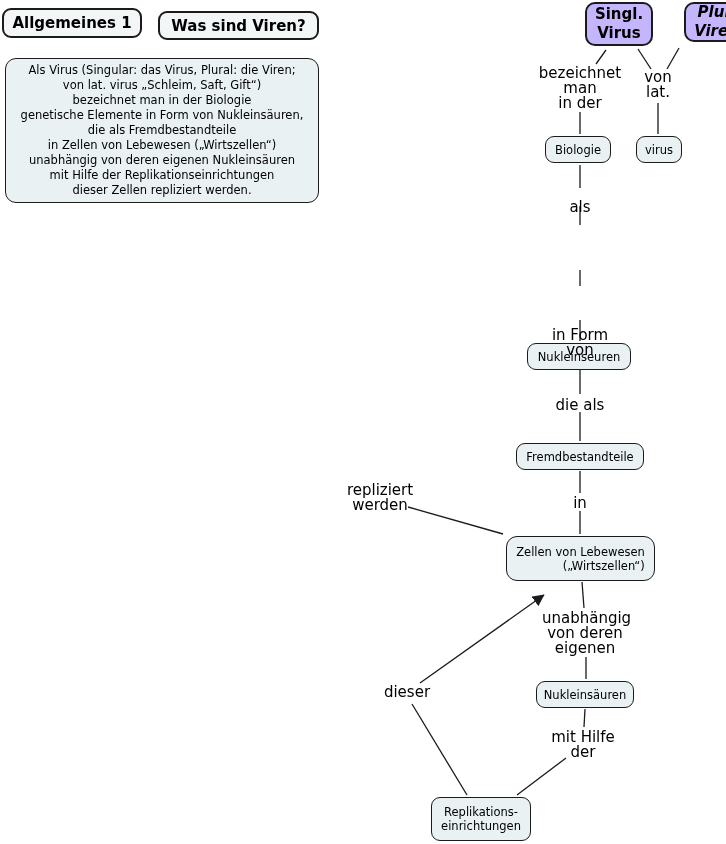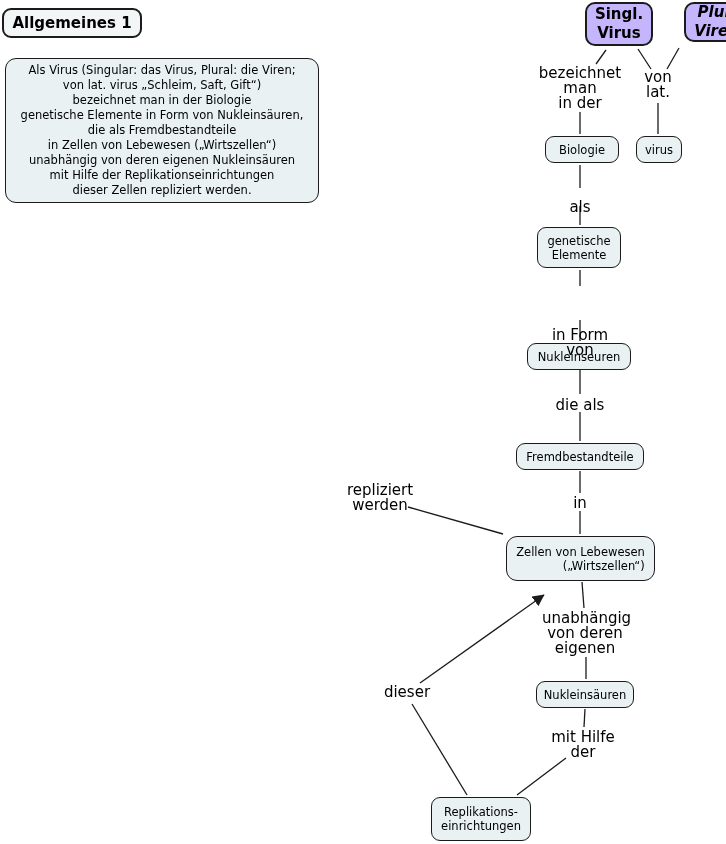--- a/index.html
+++ b/index.html
@@ -77,38 +77,37 @@
       <line x1="582" y1="582" x2="584" y2="608"></line>
       <line x1="586" y1="657" x2="586" y2="679"></line>
       <line x1="585" y1="709" x2="584" y2="727"></line>
       <line x1="566" y1="758" x2="517" y2="795"></line>
       <line x1="467" y1="795" x2="412" y2="704"></line>
       <line x1="420" y1="683" x2="544" y2="595" marker-end="url(#arrow)"></line>
     </g>
   </svg>
 
   <div class="title-box" style="left:2px; top:8px; width:140px; height:30px;">Allgemeines 1</div>
+  <div class="title-box" style="left:158px; top:11px; width:161px; height:29px;">Was sind Viren?</div>
   <div class="desc-box" style="left:5px; top:58px; width:314px; height:145px;">Als Virus (Singular: das Virus, Plural: die Viren;
 von lat. virus „Schleim, Saft, Gift“)
 bezeichnet man in der Biologie
 genetische Elemente in Form von Nukleinsäuren,
 die als Fremdbestandteile
 in Zellen von Lebewesen („Wirtszellen“)
 unabhängig von deren eigenen Nukleinsäuren
 mit Hilfe der Replikationseinrichtungen
 dieser Zellen repliziert werden.</div>
 
   <div class="node big" style="left:585px; top:2px; width:68px; height:44px;">Singl.
 Virus</div>
   <div class="node big" style="left:684px; top:2px; width:65px; height:40px;font-style:italic;">Plur.
 Viren</div>
-  <div class="node" style="left:545px; top:136px; width:74px; height:27px;">Biologie</div>
+  <div class="node" style="left:545px; top:136px; width:66px; height:27px;">Biologie</div>
   <div class="node" style="left:636px; top:136px; width:46px; height:27px;">virus</div>
-  <div class="node" style="left:537px; top:227px; width:84px; height:41px;">genetische
-Elemente</div>
   <div class="node" style="left:516px; top:443px; width:128px; height:27px;">Fremdbestandteile</div>
   <div class="node" style="left:527px; top:343px; width:104px; height:27px;">Nukleinseuren</div>
   <div class="node" style="left:506px; top:536px; width:149px; height:45px; border-radius:11px;text-align:right;">Zellen von Lebewesen
 („Wirtszellen“)</div>
   <div class="node" style="left:536px; top:681px; width:98px; height:27px;">Nukleinsäuren</div>
   <div class="node" style="left:431px; top:797px; width:100px; height:44px;">Replikations-
 einrichtungen</div>
 
   <div class="edge-label" style="left:535px; top:66px; width:90px;">bezeichnet
 man

